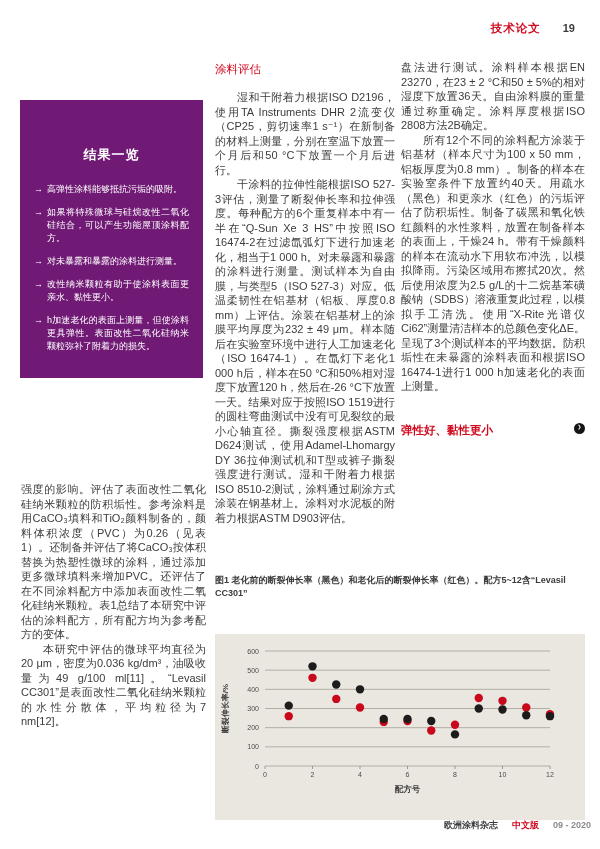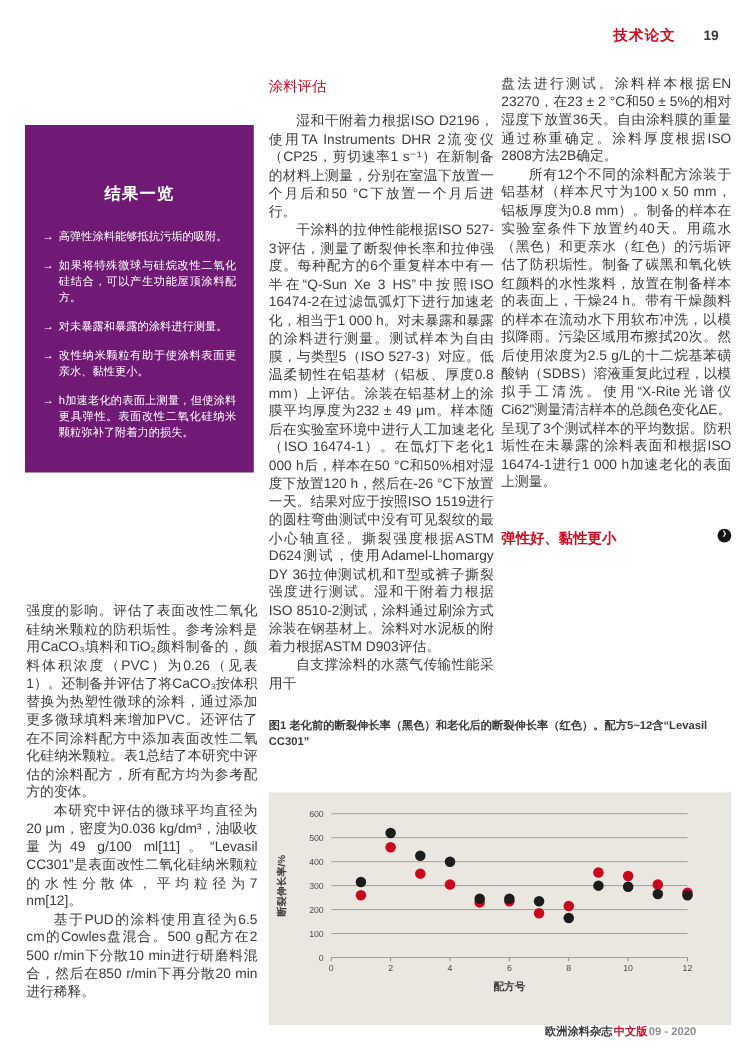--- a/index.html
+++ b/index.html
@@ -30,21 +30,21 @@
   .subheading{color:#d20a1f;font-size:11.5px;font-weight:bold;}
   .more-icon{
     margin-left:auto;width:11px;height:11px;border-radius:50%;background:#151515;color:#ffffff;
     font-size:6.5px;display:flex;align-items:center;justify-content:center;line-height:1;
   }
   
   .figure-caption{position:absolute;left:215px;top:574px;width:370px;font-size:9px;font-weight:bold;line-height:13px;color:#3b3b3b;text-align:left;}
   .chart-panel{position:absolute;left:215px;top:634px;width:370px;height:186px;background:#eae7e1;}
   .chart-panel svg text{font-family:"Liberation Sans","DejaVu Sans",sans-serif;}
   
-  .page-footer{position:absolute;right:43px;top:819px;font-size:9px;display:flex;gap:1px;align-items:baseline;}
+  .page-footer{position:absolute;right:9px;top:819px;font-size:9px;display:flex;gap:14px;align-items:baseline;}
   .footer-journal{font-weight:bold;color:#3c3c3c;}
   .footer-edition{font-weight:bold;color:#d20a1f;}
   .footer-issue{color:#8c8c8c;font-weight:bold;}
 </style>
 </head>
 <body>
 
 <div class="page">
 
   <div class="page-header">
@@ -72,28 +72,26 @@
     </div>
     <div class="result-item">
       <span class="arrow">→</span>
       <span>h加速老化的表面上测量，但使涂料更具弹性。表面改性二氧化硅纳米颗粒弥补了附着力的损失。</span>
     </div>
   </div>
 
   <div class="col-left">
     <p class="body-p">强度的影响。评估了表面改性二氧化硅纳米颗粒的防积垢性。参考涂料是用CaCO₃填料和TiO₂颜料制备的，颜料体积浓度（PVC）为0.26（见表1）。还制备并评估了将CaCO₃按体积替换为热塑性微球的涂料，通过添加更多微球填料来增加PVC。还评估了在不同涂料配方中添加表面改性二氧化硅纳米颗粒。表1总结了本研究中评估的涂料配方，所有配方均为参考配方的变体。</p>
     <p class="body-p indent">本研究中评估的微球平均直径为20 μm，密度为0.036 kg/dm³，油吸收量为49 g/100 ml[11]。“Levasil CC301”是表面改性二氧化硅纳米颗粒的水性分散体，平均粒径为7 nm[12]。</p>
-    <p class="body-p indent">基于PUD的涂料使用直径为6.5 cm的Cowles盘混合。500 g配方在2 500 r/min下分散10 min进行研磨料混合，然后在850 r/min下再分散20 min进行稀释。</p>
   </div>
 
   <div class="col-mid">
     <h2 class="section-heading">涂料评估</h2>
     <p class="body-p indent">湿和干附着力根据ISO D2196，使用TA Instruments DHR 2流变仪（CP25，剪切速率1 s⁻¹）在新制备的材料上测量，分别在室温下放置一个月后和50 °C下放置一个月后进行。</p>
     <p class="body-p indent">干涂料的拉伸性能根据ISO 527-3评估，测量了断裂伸长率和拉伸强度。每种配方的6个重复样本中有一半在“Q-Sun Xe 3 HS”中按照ISO 16474-2在过滤氙弧灯下进行加速老化，相当于1 000 h。对未暴露和暴露的涂料进行测量。测试样本为自由膜，与类型5（ISO 527-3）对应。低温柔韧性在铝基材（铝板、厚度0.8 mm）上评估。涂装在铝基材上的涂膜平均厚度为232 ± 49 μm。样本随后在实验室环境中进行人工加速老化（ISO 16474-1）。在氙灯下老化1 000 h后，样本在50 °C和50%相对湿度下放置120 h，然后在-26 °C下放置一天。结果对应于按照ISO 1519进行的圆柱弯曲测试中没有可见裂纹的最小心轴直径。撕裂强度根据ASTM D624测试，使用Adamel-Lhomargy DY 36拉伸测试机和T型或裤子撕裂强度进行测试。湿和干附着力根据ISO 8510-2测试，涂料通过刷涂方式涂装在钢基材上。涂料对水泥板的附着力根据ASTM D903评估。</p>
-    <p class="body-p indent">自支撑涂料的水蒸气传输性能采用干</p>
   </div>
 
   <div class="col-right">
     <p class="body-p">盘法进行测试。涂料样本根据EN 23270，在23 ± 2 °C和50 ± 5%的相对湿度下放置36天。自由涂料膜的重量通过称重确定。涂料厚度根据ISO 2808方法2B确定。</p>
     <p class="body-p indent">所有12个不同的涂料配方涂装于铝基材（样本尺寸为100 x 50 mm，铝板厚度为0.8 mm）。制备的样本在实验室条件下放置约40天。用疏水（黑色）和更亲水（红色）的污垢评估了防积垢性。制备了碳黑和氧化铁红颜料的水性浆料，放置在制备样本的表面上，干燥24 h。带有干燥颜料的样本在流动水下用软布冲洗，以模拟降雨。污染区域用布擦拭20次。然后使用浓度为2.5 g/L的十二烷基苯磺酸钠（SDBS）溶液重复此过程，以模拟手工清洗。使用“X-Rite光谱仪Ci62”测量清洁样本的总颜色变化ΔE。呈现了3个测试样本的平均数据。防积垢性在未暴露的涂料表面和根据ISO 16474-1进行1 000 h加速老化的表面上测量。</p>
     <div class="subheading-row">
       <span class="subheading">弹性好、黏性更小</span>
       <span class="more-icon">❯</span>
     </div>
   </div>

